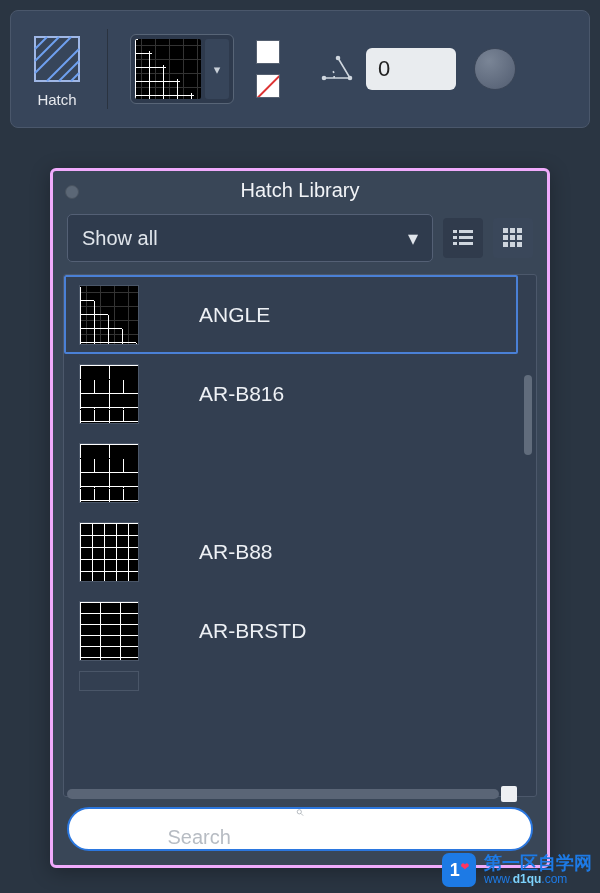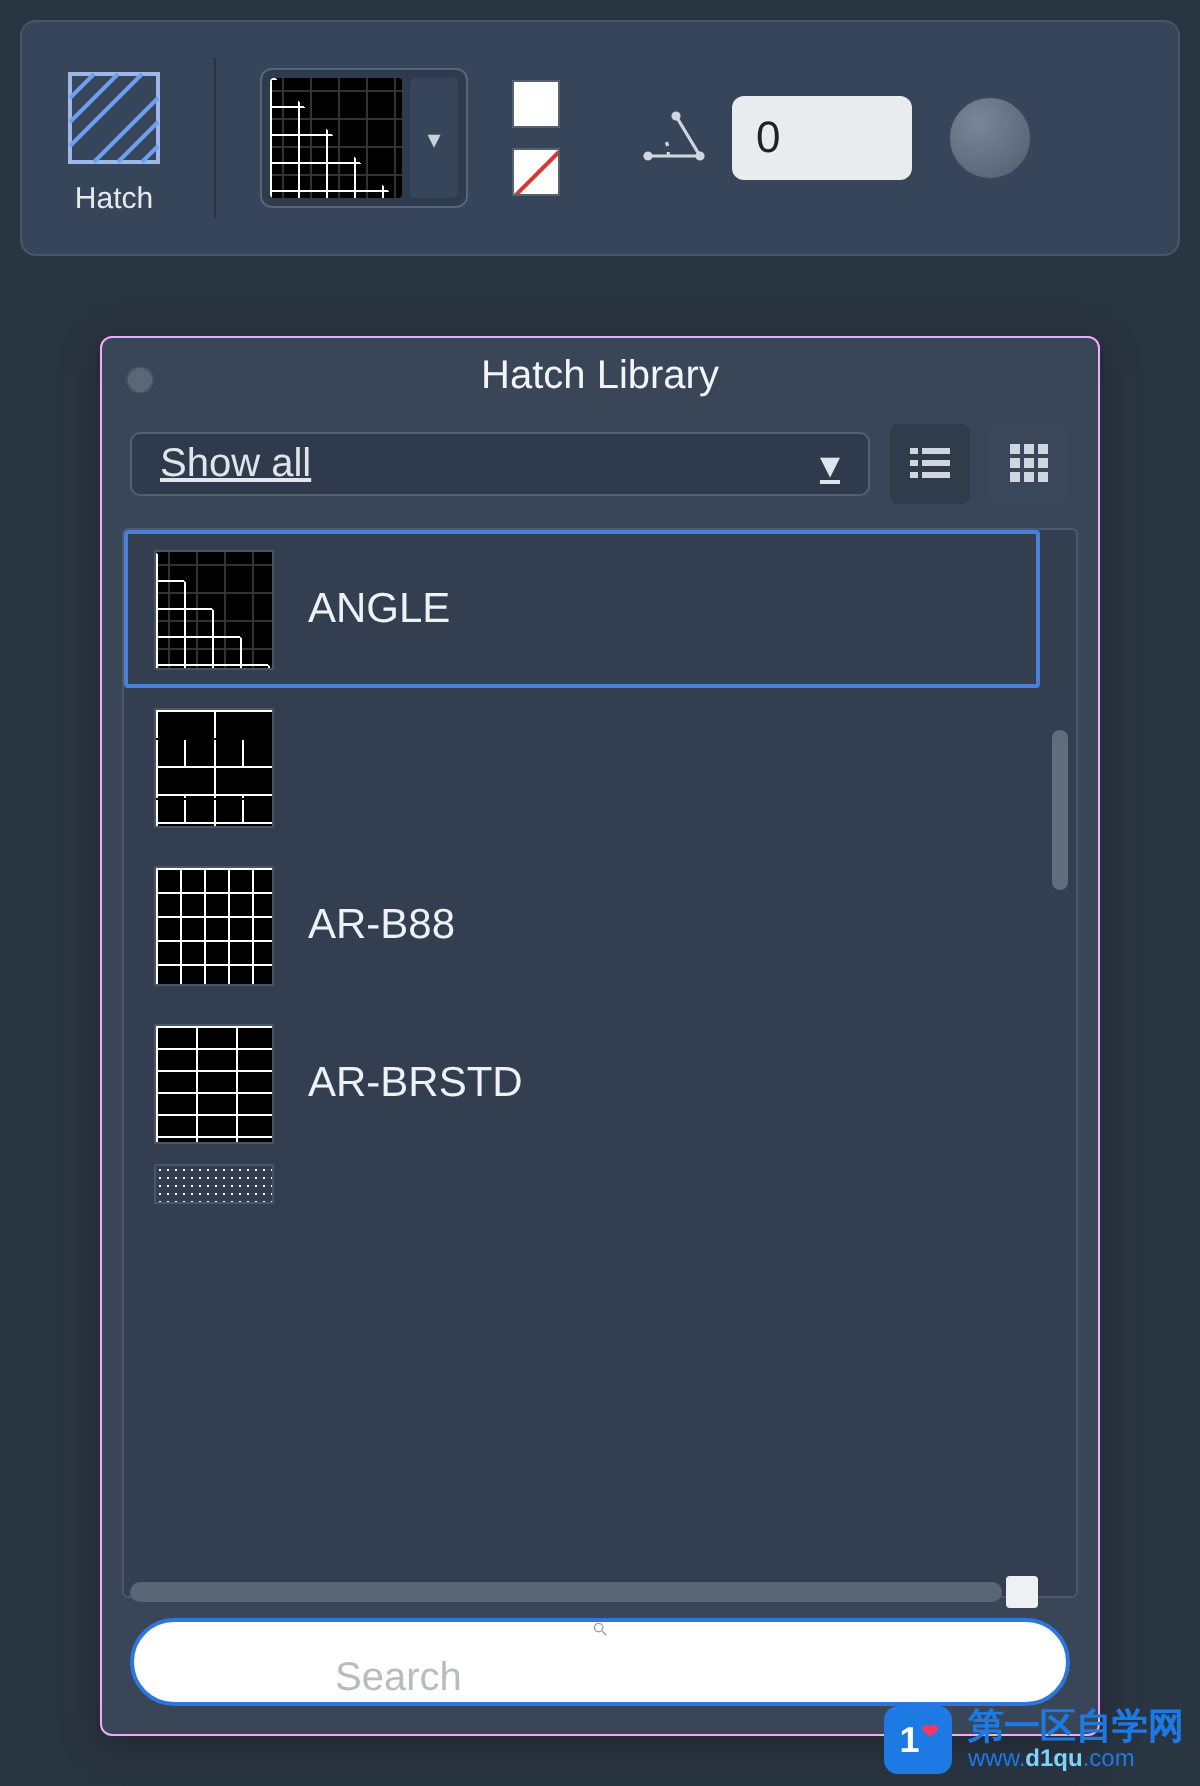--- a/index.html
+++ b/index.html
@@ -44,46 +44,46 @@
 
 .angle-group{display:flex;align-items:center;gap:12px;margin-left:24px;}
 .angle-icon{color:#cfd6de;}
 .angle-field{width:90px;height:42px;background:#e9ecef;border:none;border-radius:6px;padding:0 12px;font-size:22px;color:#222;}
 .knob{width:42px;height:42px;border-radius:50%;background:radial-gradient(circle at 35% 30%,#7a8596,#515c70);border:1px solid #3b4658;margin-left:6px;}
 
 .canvas-area{position:absolute;top:140px;left:0;right:0;bottom:0;background:#2a3542;}
 
 .panel{
   position:absolute; top:168px; left:50px; width:500px; height:700px;
-  background:#394657; border:1px solid #f0abfc; border-radius:6px;
+  background:#394657; border:3px solid #f0abfc; border-radius:6px;
   display:flex; flex-direction:column; box-shadow:0 4px 20px rgba(0,0,0,.3);
 }
 .panel-title{
   color:#f2f4f7;text-align:center;font-size:20px;font-weight:500;
   padding:8px 0 10px; position:relative;
 }
 .traffic-dot{position:absolute;left:12px;top:14px;width:14px;height:14px;border-radius:50%;background:#5b6776;border:1px solid #48525f;}
 
 .filter-row{display:flex;align-items:center;gap:10px;padding:2px 14px 12px;}
 .filter-select{
-  flex:1;height:32px;background:#2f3b4d;border:1px solid #546075;border-radius:5px;
-  color:#e0e5eb;font-size:20px;padding:0 14px;display:flex;align-items:center;justify-content:space-between;text-decoration:underline;
+  flex:1;height:48px;background:#2f3b4d;border:1px solid #546075;border-radius:5px;
+  color:#e0e5eb;font-size:20px;padding:0 14px;display:flex;align-items:center;justify-content:space-between;
 }
 .view-btn{width:40px;height:40px;background:#3a475a;border-radius:4px;display:flex;align-items:center;justify-content:center;color:#c7ced7;}
 .view-btn.active{background:#303b4c;}
 
 .list-wrap{flex:1;margin:0 10px;background:#333f51;border:1px solid #4c586b;border-radius:3px;overflow:hidden;position:relative;}
 .list-scroll{position:absolute;inset:0 18px 0 0;overflow:hidden;}
 .row{
   display:flex;align-items:center;gap:18px;padding:10px 14px;height:79px;
   border:2px solid transparent;
 }
 .row.selected{border:2px solid #4a80d6;border-radius:2px;}
 .thumb{width:58px;height:58px;background:#000;flex-shrink:0;position:relative;overflow:hidden;outline:1px solid #4a5668;}
-.row-label{color:#eef1f5;font-size:21px;}
+.row-label{color:#eef1f5;font-size:21px;margin-left:43px;}
 .row-partial{height:26px;padding-top:6px;}
 .row-partial .thumb{height:18px;}
 
 .scrollbar{position:absolute;right:4px;top:100px;width:8px;height:80px;background:#616c7c;border-radius:4px;}
 .hscroll{position:absolute;left:14px;right:48px;bottom:66px;height:10px;background:#5a6576;border-radius:5px;}
 .hscroll-thumb{position:absolute;right:30px;bottom:63px;width:16px;height:16px;background:#eef0f3;border-radius:2px;}
 
 .search-wrap{padding:10px 14px 14px;}
 .search{
   height:44px;background:#fff;border:2px solid #2b77df;border-radius:22px;
@@ -219,20 +219,24 @@
   </div>
 
   <div class="list-wrap">
     <div class="list-scroll" id="list">
         <div class="row selected">
           <div class="thumb p-angle"></div>
           <span class="row-label">ANGLE</span>
         </div>
         <div class="row">
           <div class="thumb p-b816"></div>
+          <span class="row-label">AR-B816</span>
+        </div>
+        <div class="row">
+          <div class="thumb p-b816"></div>
         </div>
         <div class="row">
           <div class="thumb p-b88"></div>
           <span class="row-label">AR-B88</span>
         </div>
         <div class="row">
           <div class="thumb p-brstd"></div>
           <span class="row-label">AR-BRSTD</span>
         </div>
         <div class="row row-partial">

